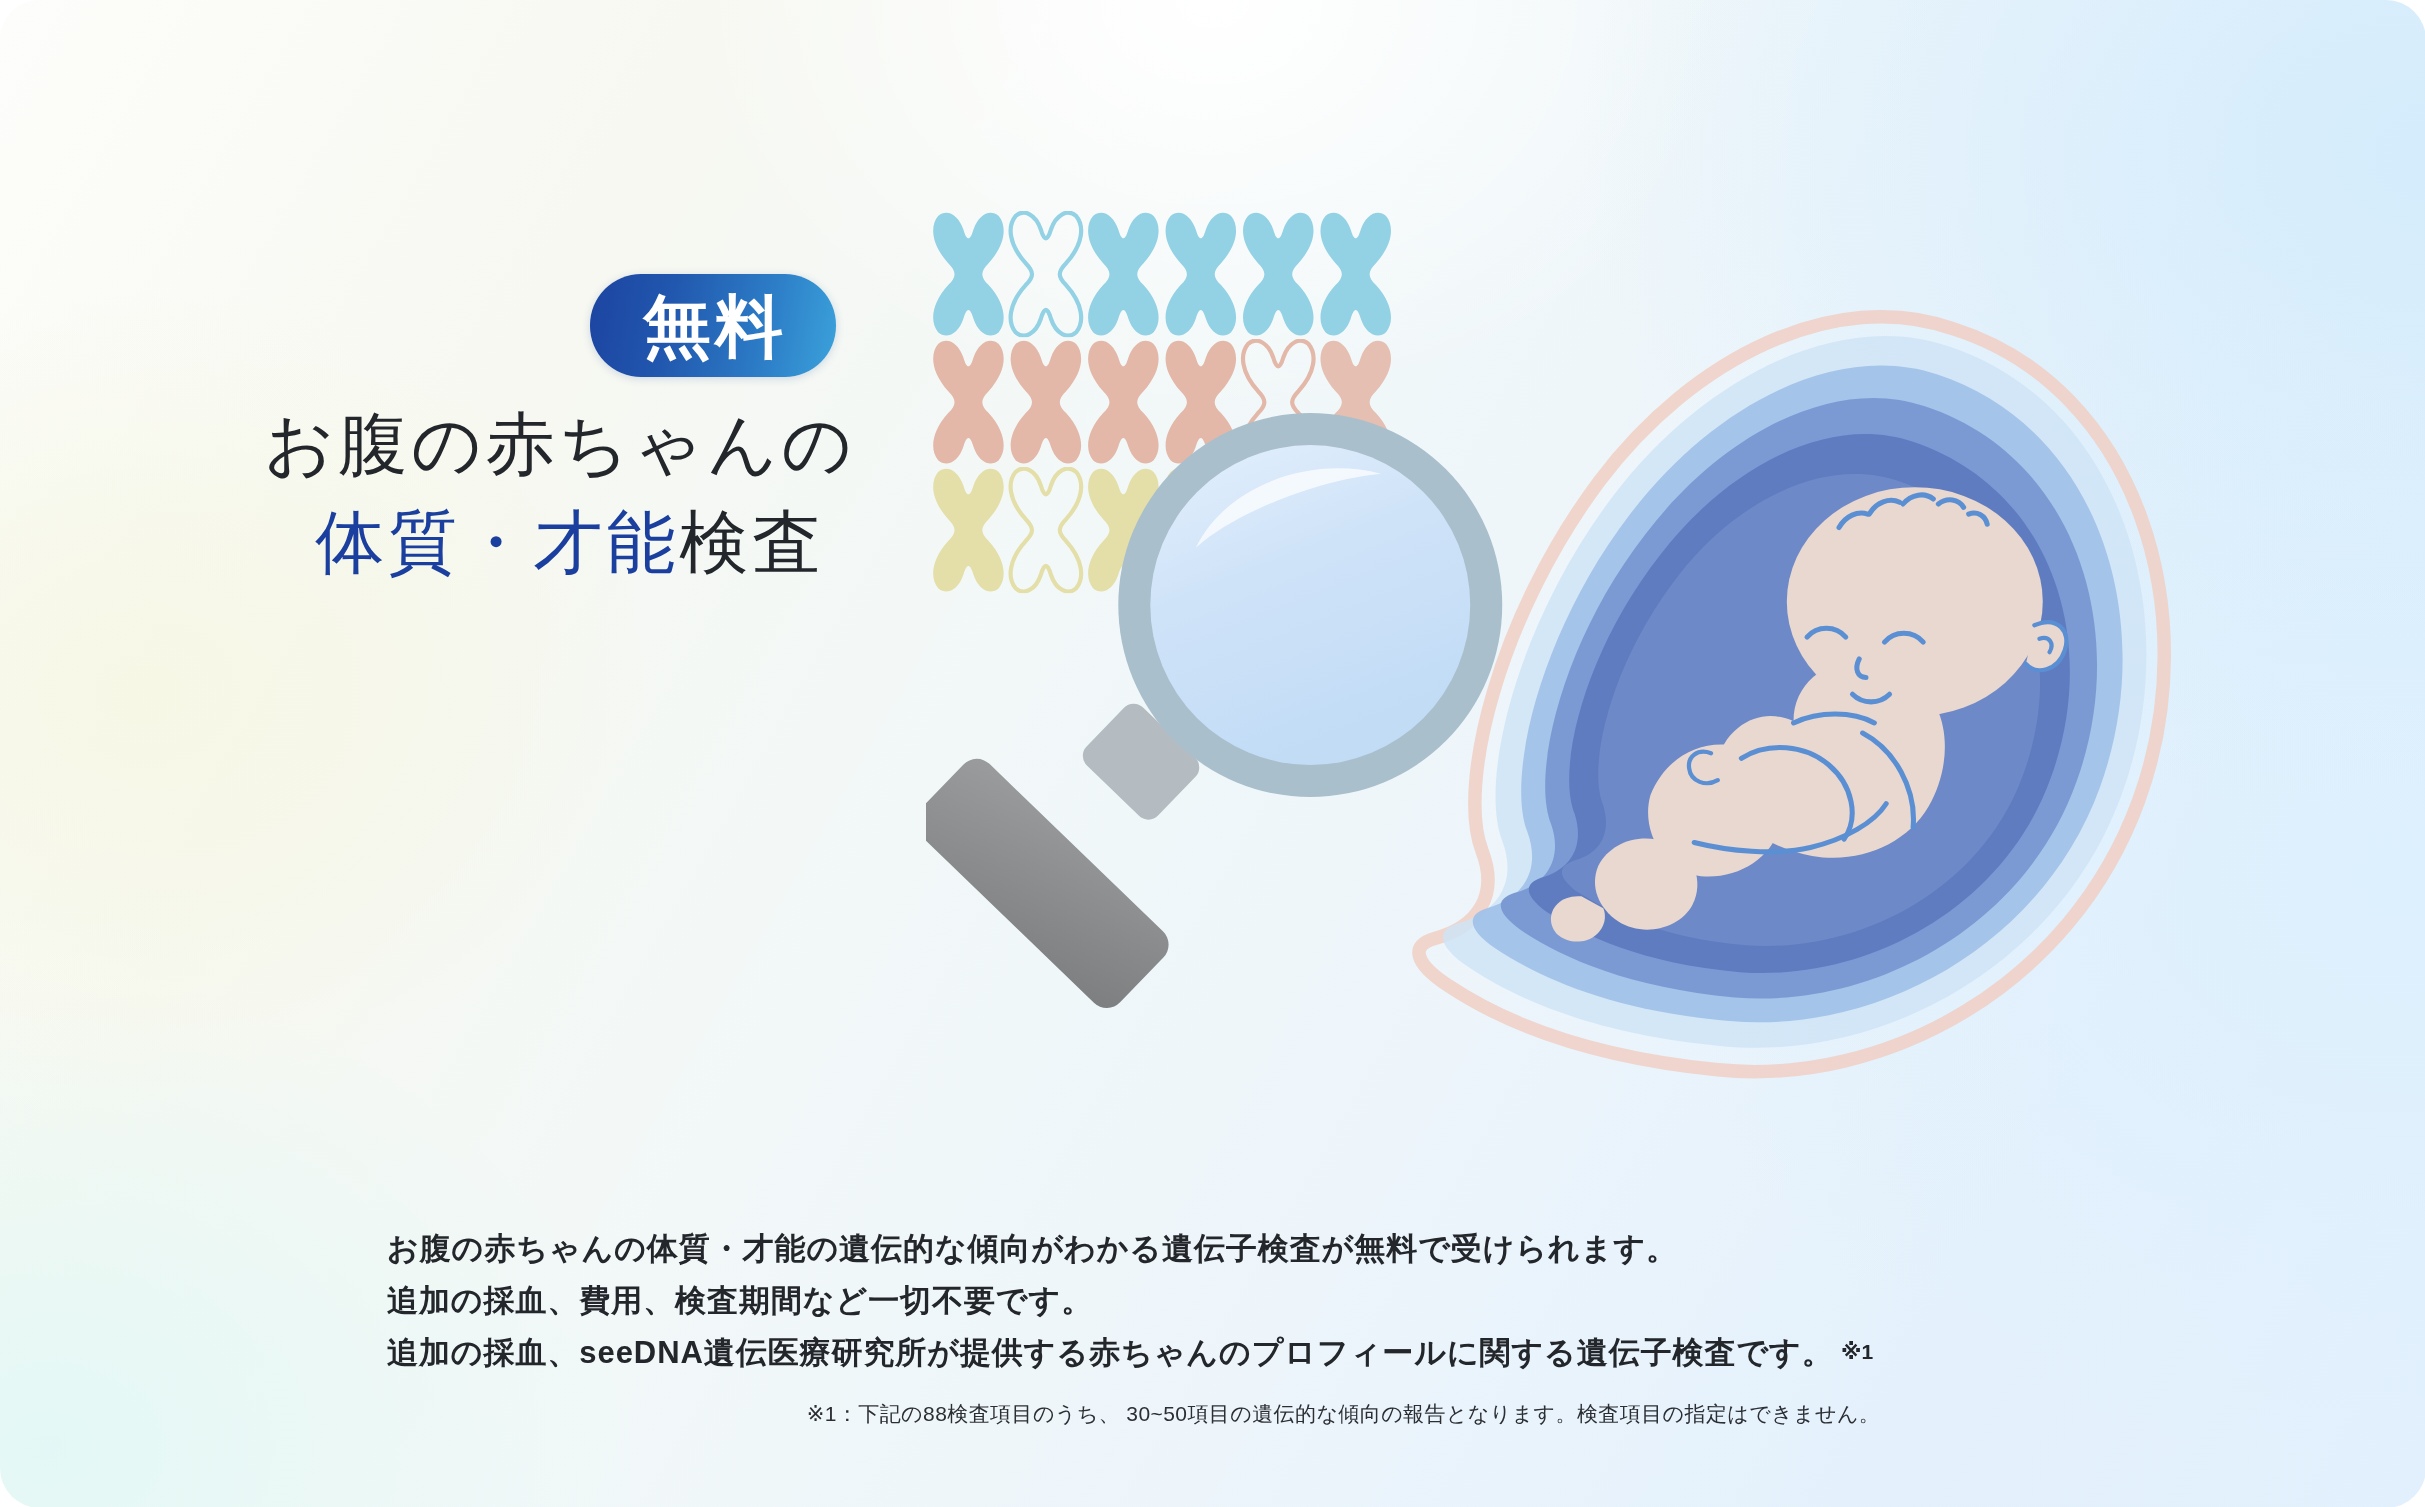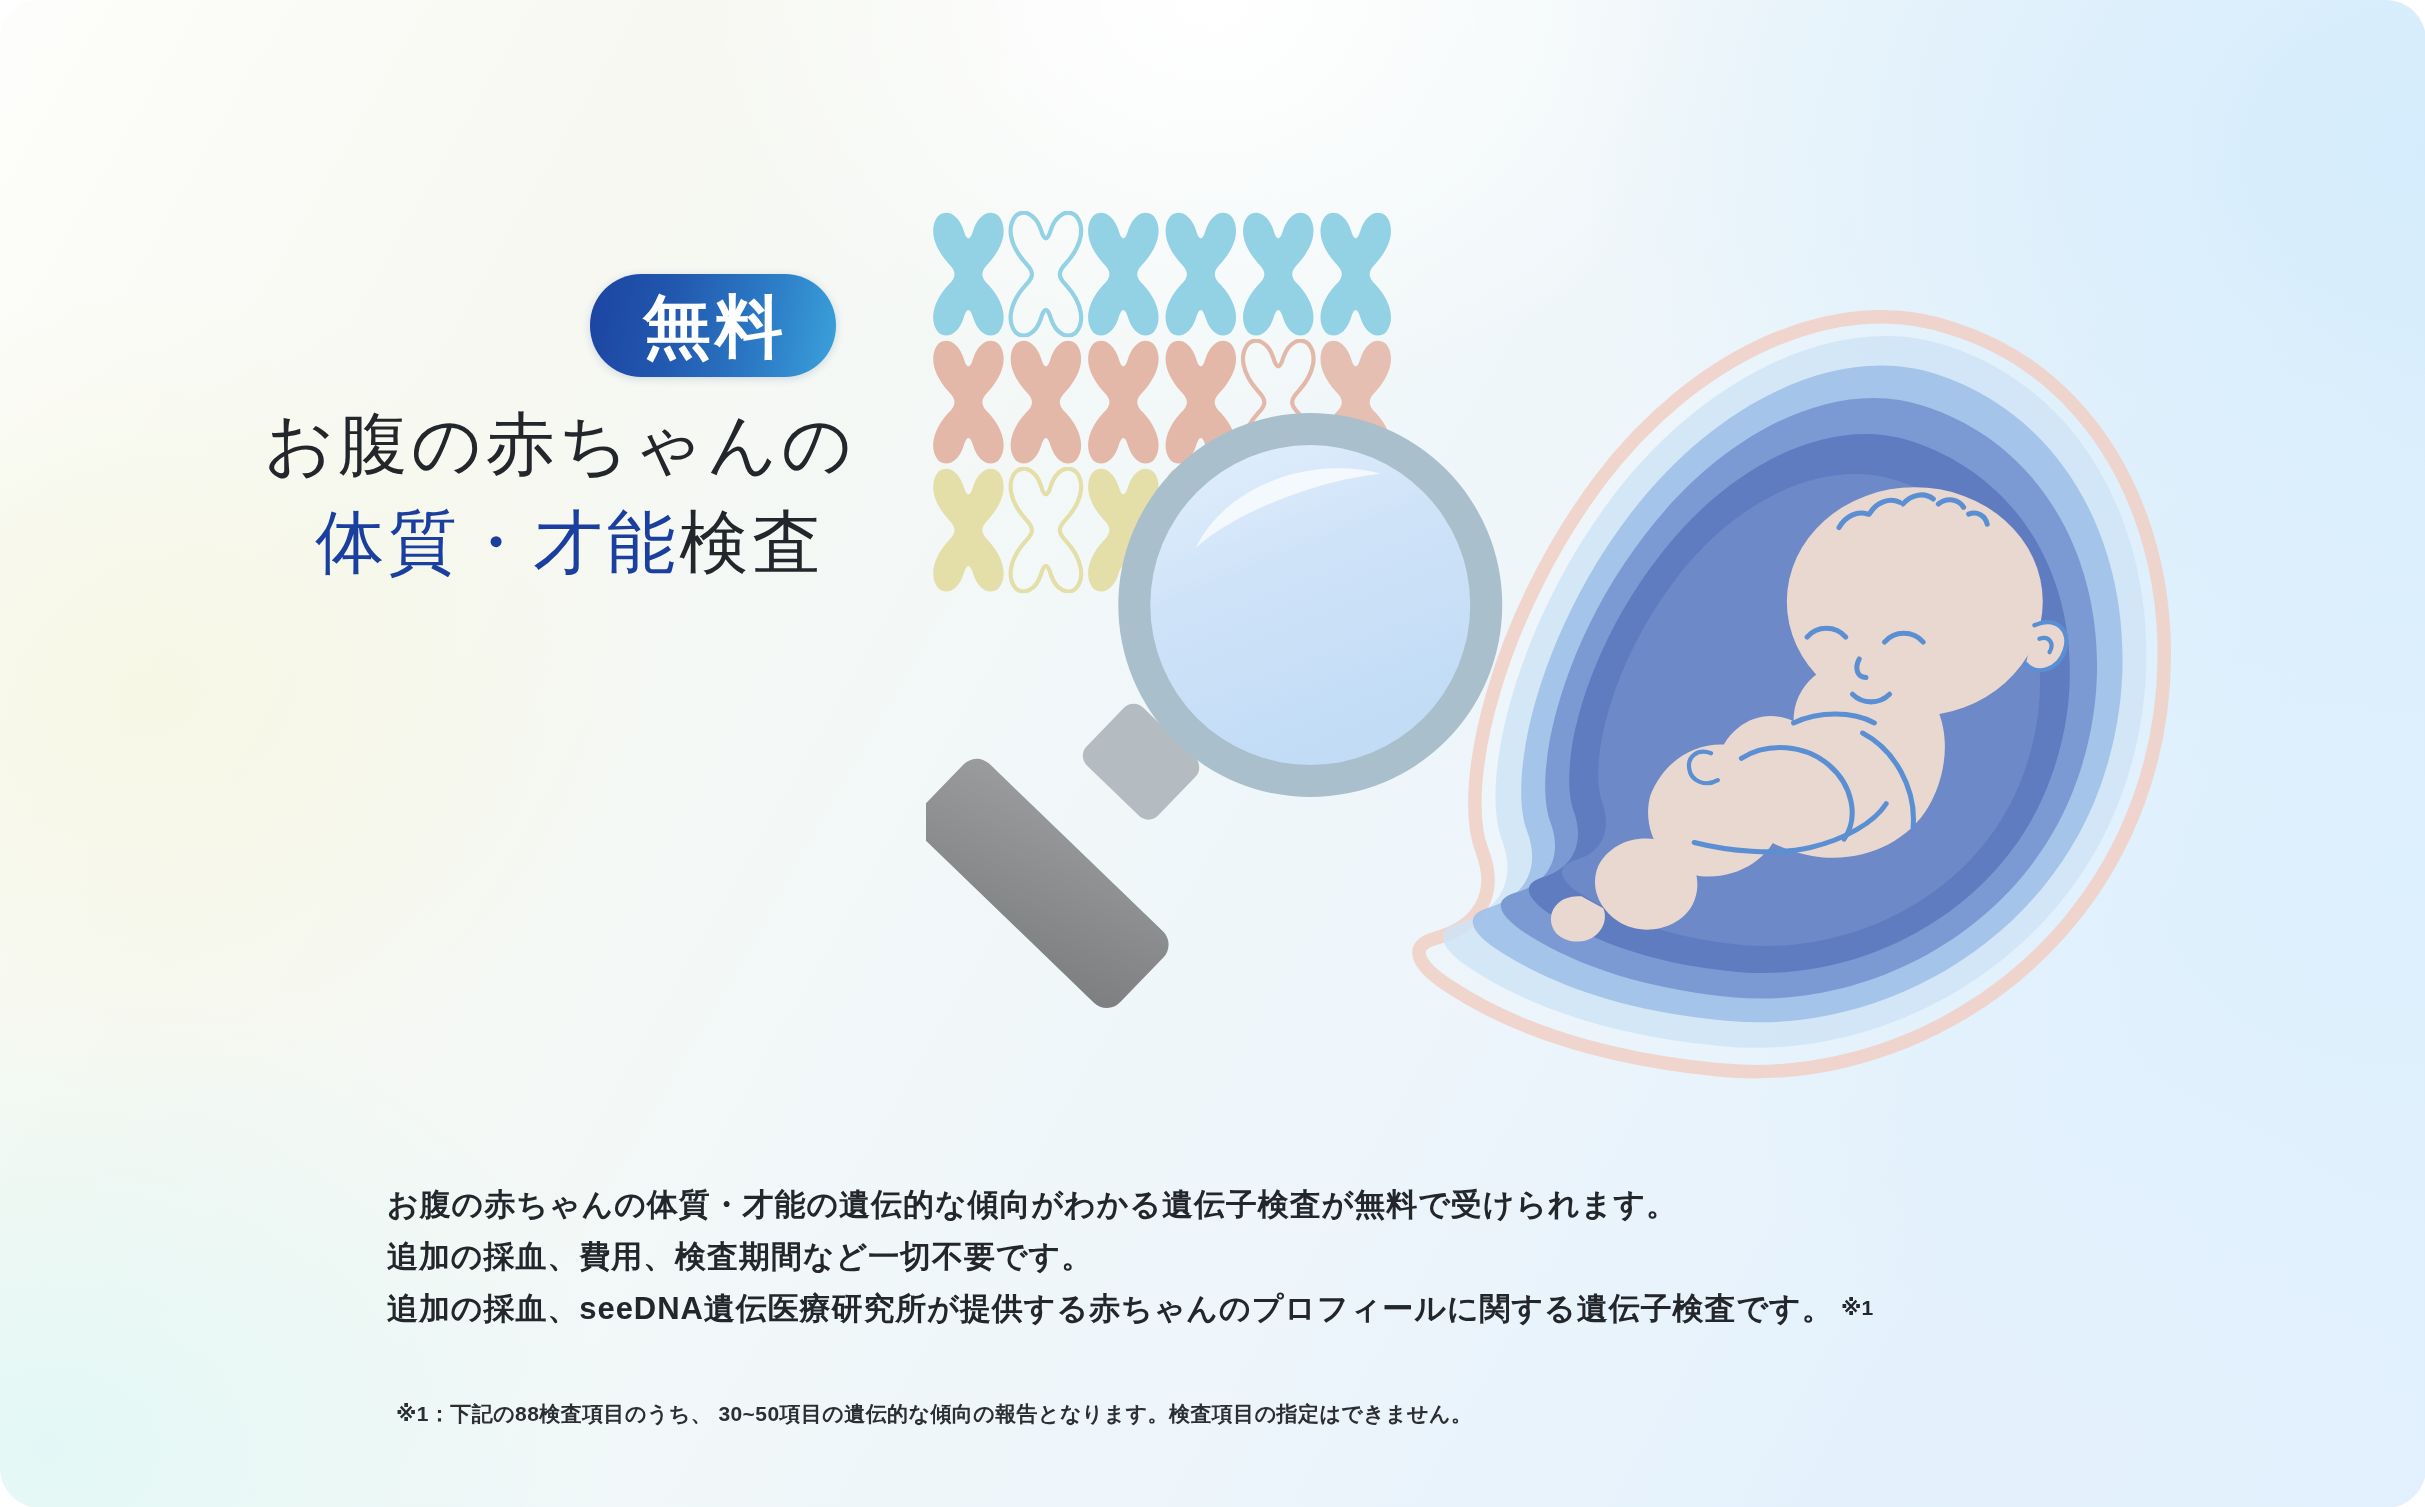--- a/index.html
+++ b/index.html
@@ -43,30 +43,31 @@
     letter-spacing:.055em;color:#23262b;
   }
   .h1 .blue{color:#1b3f9e;margin-left:20px;}
 
   
   .illus{position:absolute;left:926px;top:211px;width:1432px;height:943px;}
   .illus svg{display:block;width:100%;height:100%;}
 
   
   .copy{
-    position:absolute;left:387px;top:1179px;width:1937px;
+    position:absolute;left:387px;top:1223px;width:1937px;
     font-size:31px;font-weight:700;color:#23262b;letter-spacing:.03em;
   }
   .copy .line{line-height:1.68;white-space:nowrap;}
   .copy .ref{font-size:21px;font-weight:700;vertical-align:.18em;margin-left:.35em;letter-spacing:0;}
 
   .note{
-    position:absolute;left:396px;top:1400px;width:1937px;
-    font-size:21px;font-weight:700;color:#2b2e33;letter-spacing:.02em;
+    position:absolute;left:375px;top:1400px;width:1937px;
+    font-size:21px;font-weight:400;color:#2b2e33;letter-spacing:.02em;
     white-space:nowrap;
+    text-align:center;
   }
 </style>
 </head>
 <body>
 
 <div class="card">
 
   <div class="left">
 
     <div class="badge">

